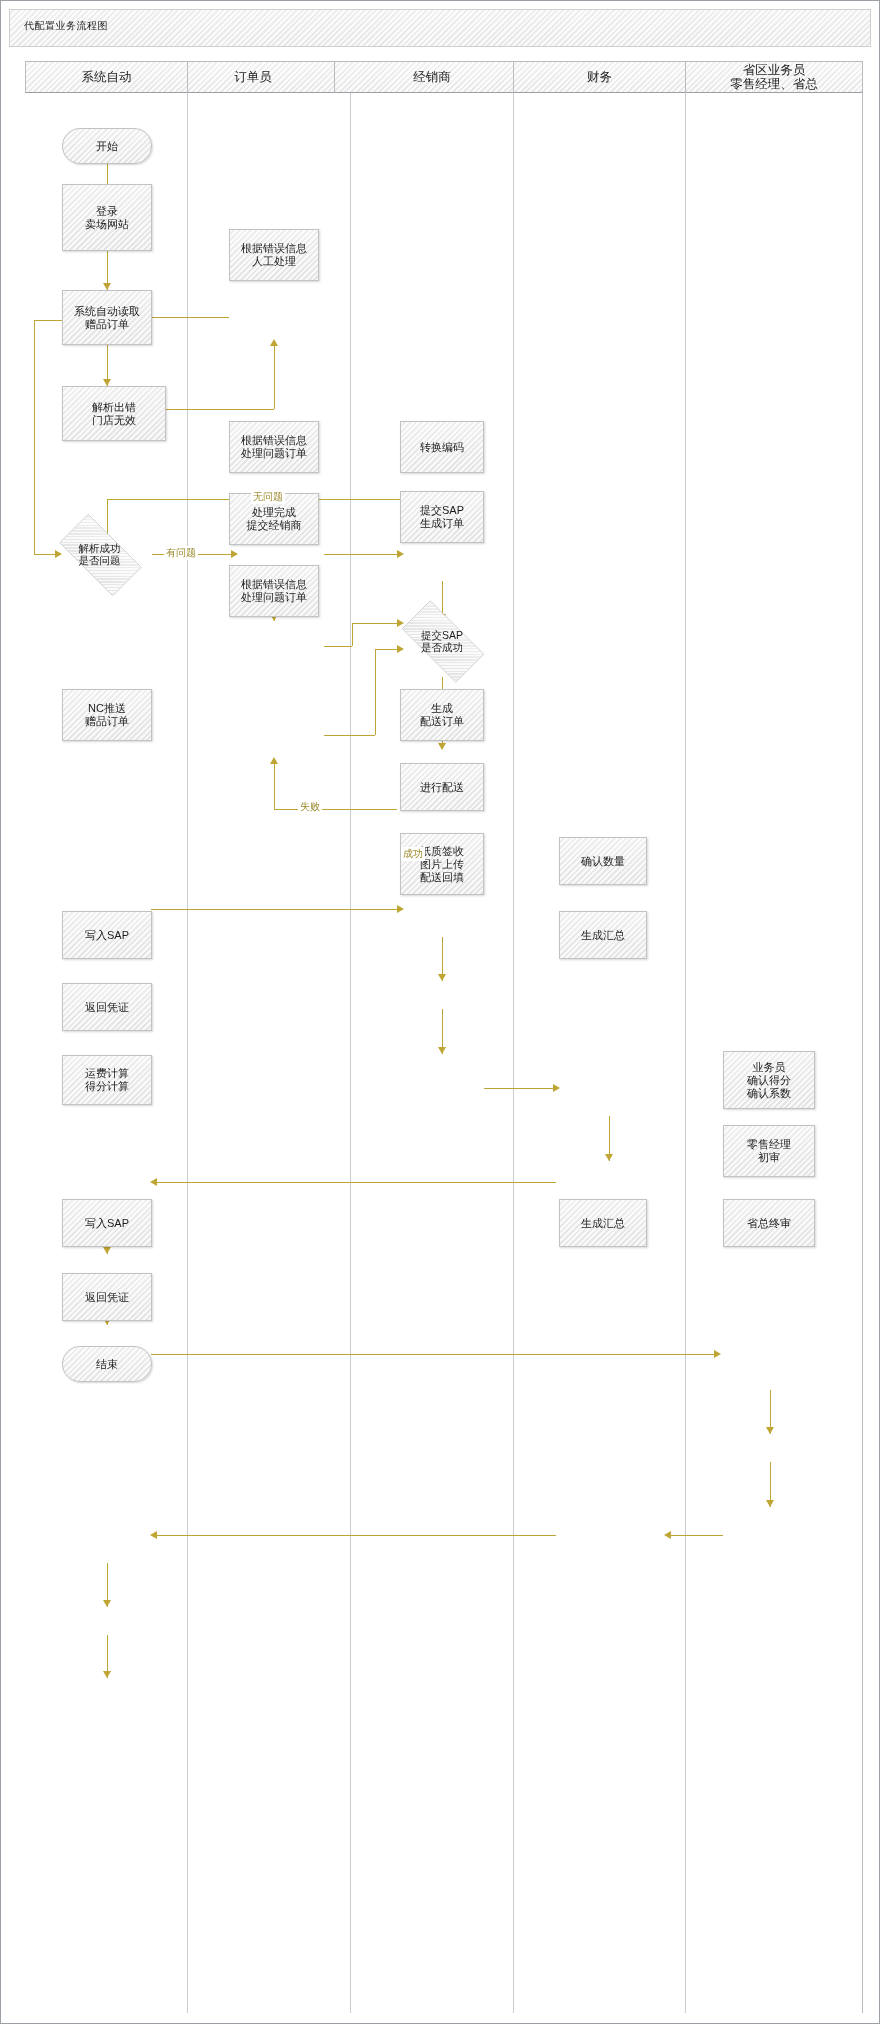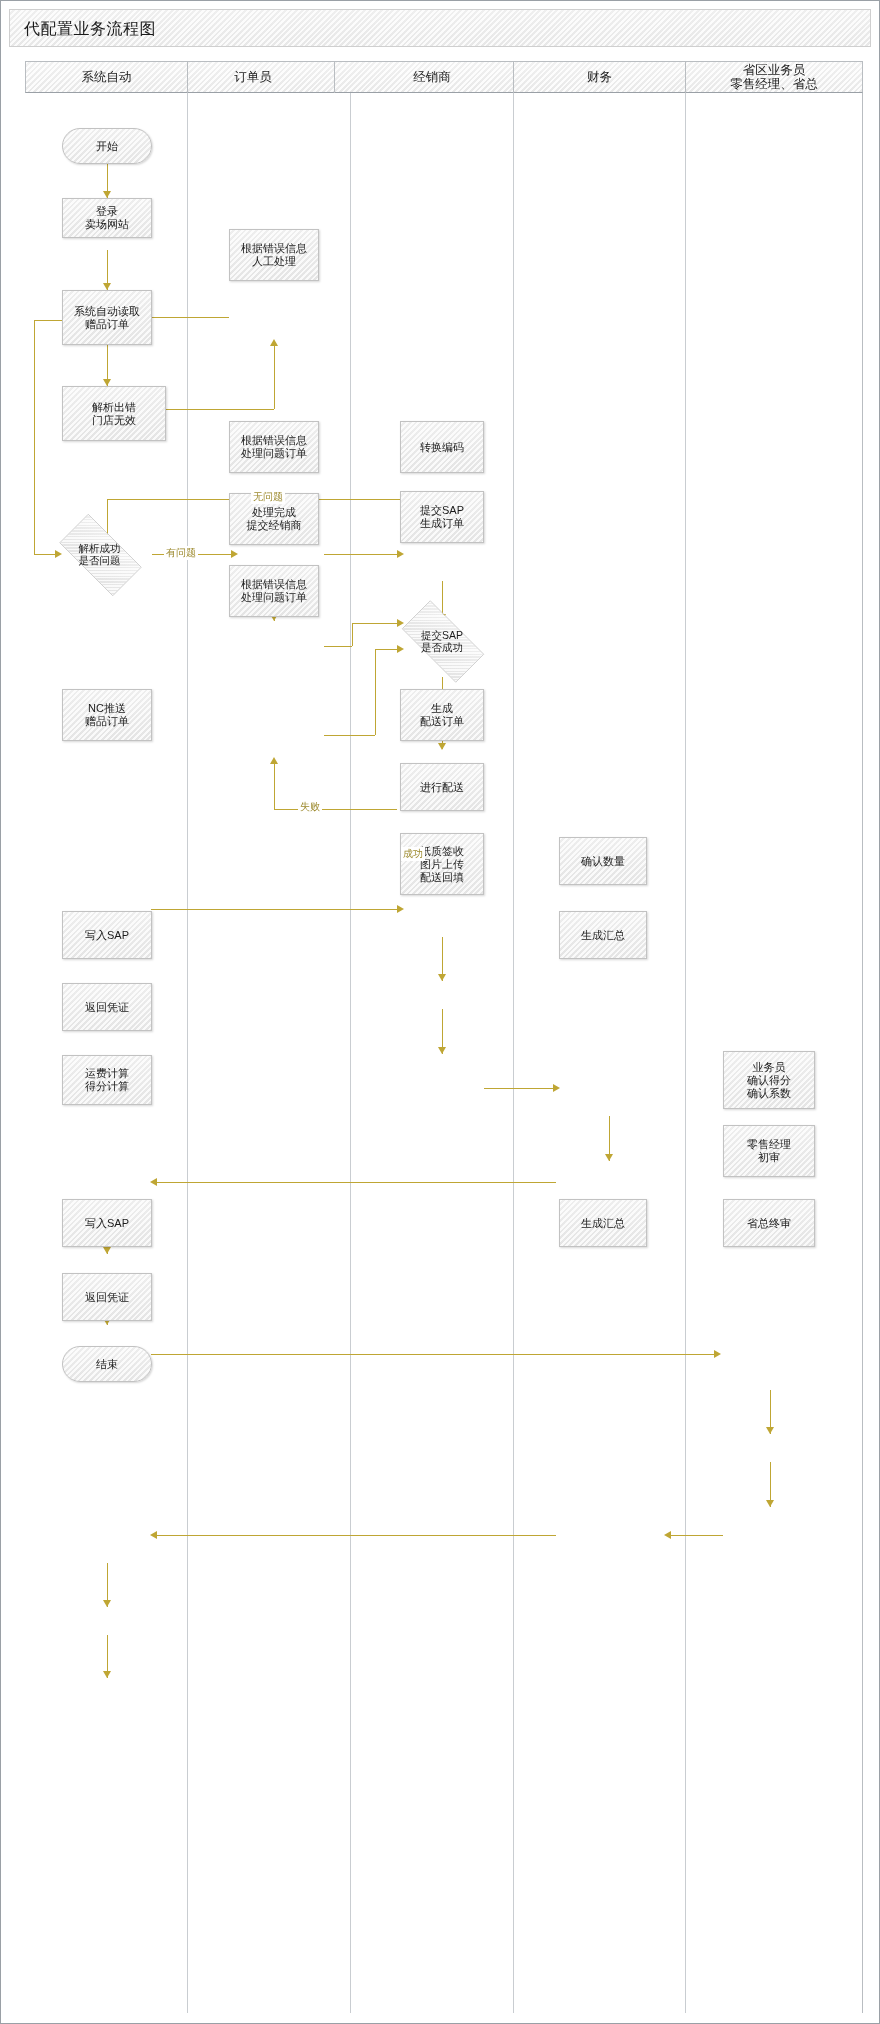--- a/index.html
+++ b/index.html
@@ -19,21 +19,21 @@
   .title-bar{
     position:absolute;left:8px;top:8px;width:862px;height:38px;
     background:
       repeating-linear-gradient(135deg, rgba(255,255,255,.8) 0 2px, rgba(0,0,0,.012) 2px 4px),
       linear-gradient(#f2f2f2,#eaeaea);
     border:1px solid #cfcfcf;
     box-sizing:border-box;
   }
   .title-text{
     position:absolute;left:14px;top:9px;
-    font-size:16px;color:#1a1a1a;letter-spacing:.5px;
+    font-size:10px;color:#1a1a1a;letter-spacing:.5px;
     white-space:nowrap;
   }
   
   .lane-frame{
     position:absolute;left:24px;top:60px;width:838px;height:1952px;
     box-sizing:border-box;
     border:1px solid #b9bdc1;
     background:#ffffff;
   }
   .lane-headrow{
@@ -246,21 +246,21 @@
   <div class="ln lnv" style="left:106px;top:1634px;height:43px;"></div>
   <div class="arw down" style="left:102px;top:1670px;"></div>
 
   <div class="edge-label" style="left:250px;top:489px;">无问题</div>
   <div class="edge-label" style="left:163px;top:545px;">有问题</div>
   <div class="edge-label" style="left:297px;top:799px;">失败</div>
   <div class="edge-label" style="left:400px;top:846px;">成功</div>
 
   <div class="node terminator" style="left:61px;top:127px;width:90px;height:36px;">开始</div>
 
-  <div class="node" style="left:61px;top:197px;width:90px;height:40px;text-align:center;">登录
+  <div class="node" style="left:61px;top:183px;width:90px;height:67px;text-align:center;">登录
 卖场网站</div>
 
   <div class="node" style="left:61px;top:289px;width:90px;height:55px;">系统自动读取
 赠品订单</div>
 
   <div class="node" style="left:61px;top:385px;width:104px;height:55px;">解析出错
 门店无效</div>
 
   <div class="node" style="left:228px;top:228px;width:90px;height:52px;">根据错误信息
 人工处理</div>

